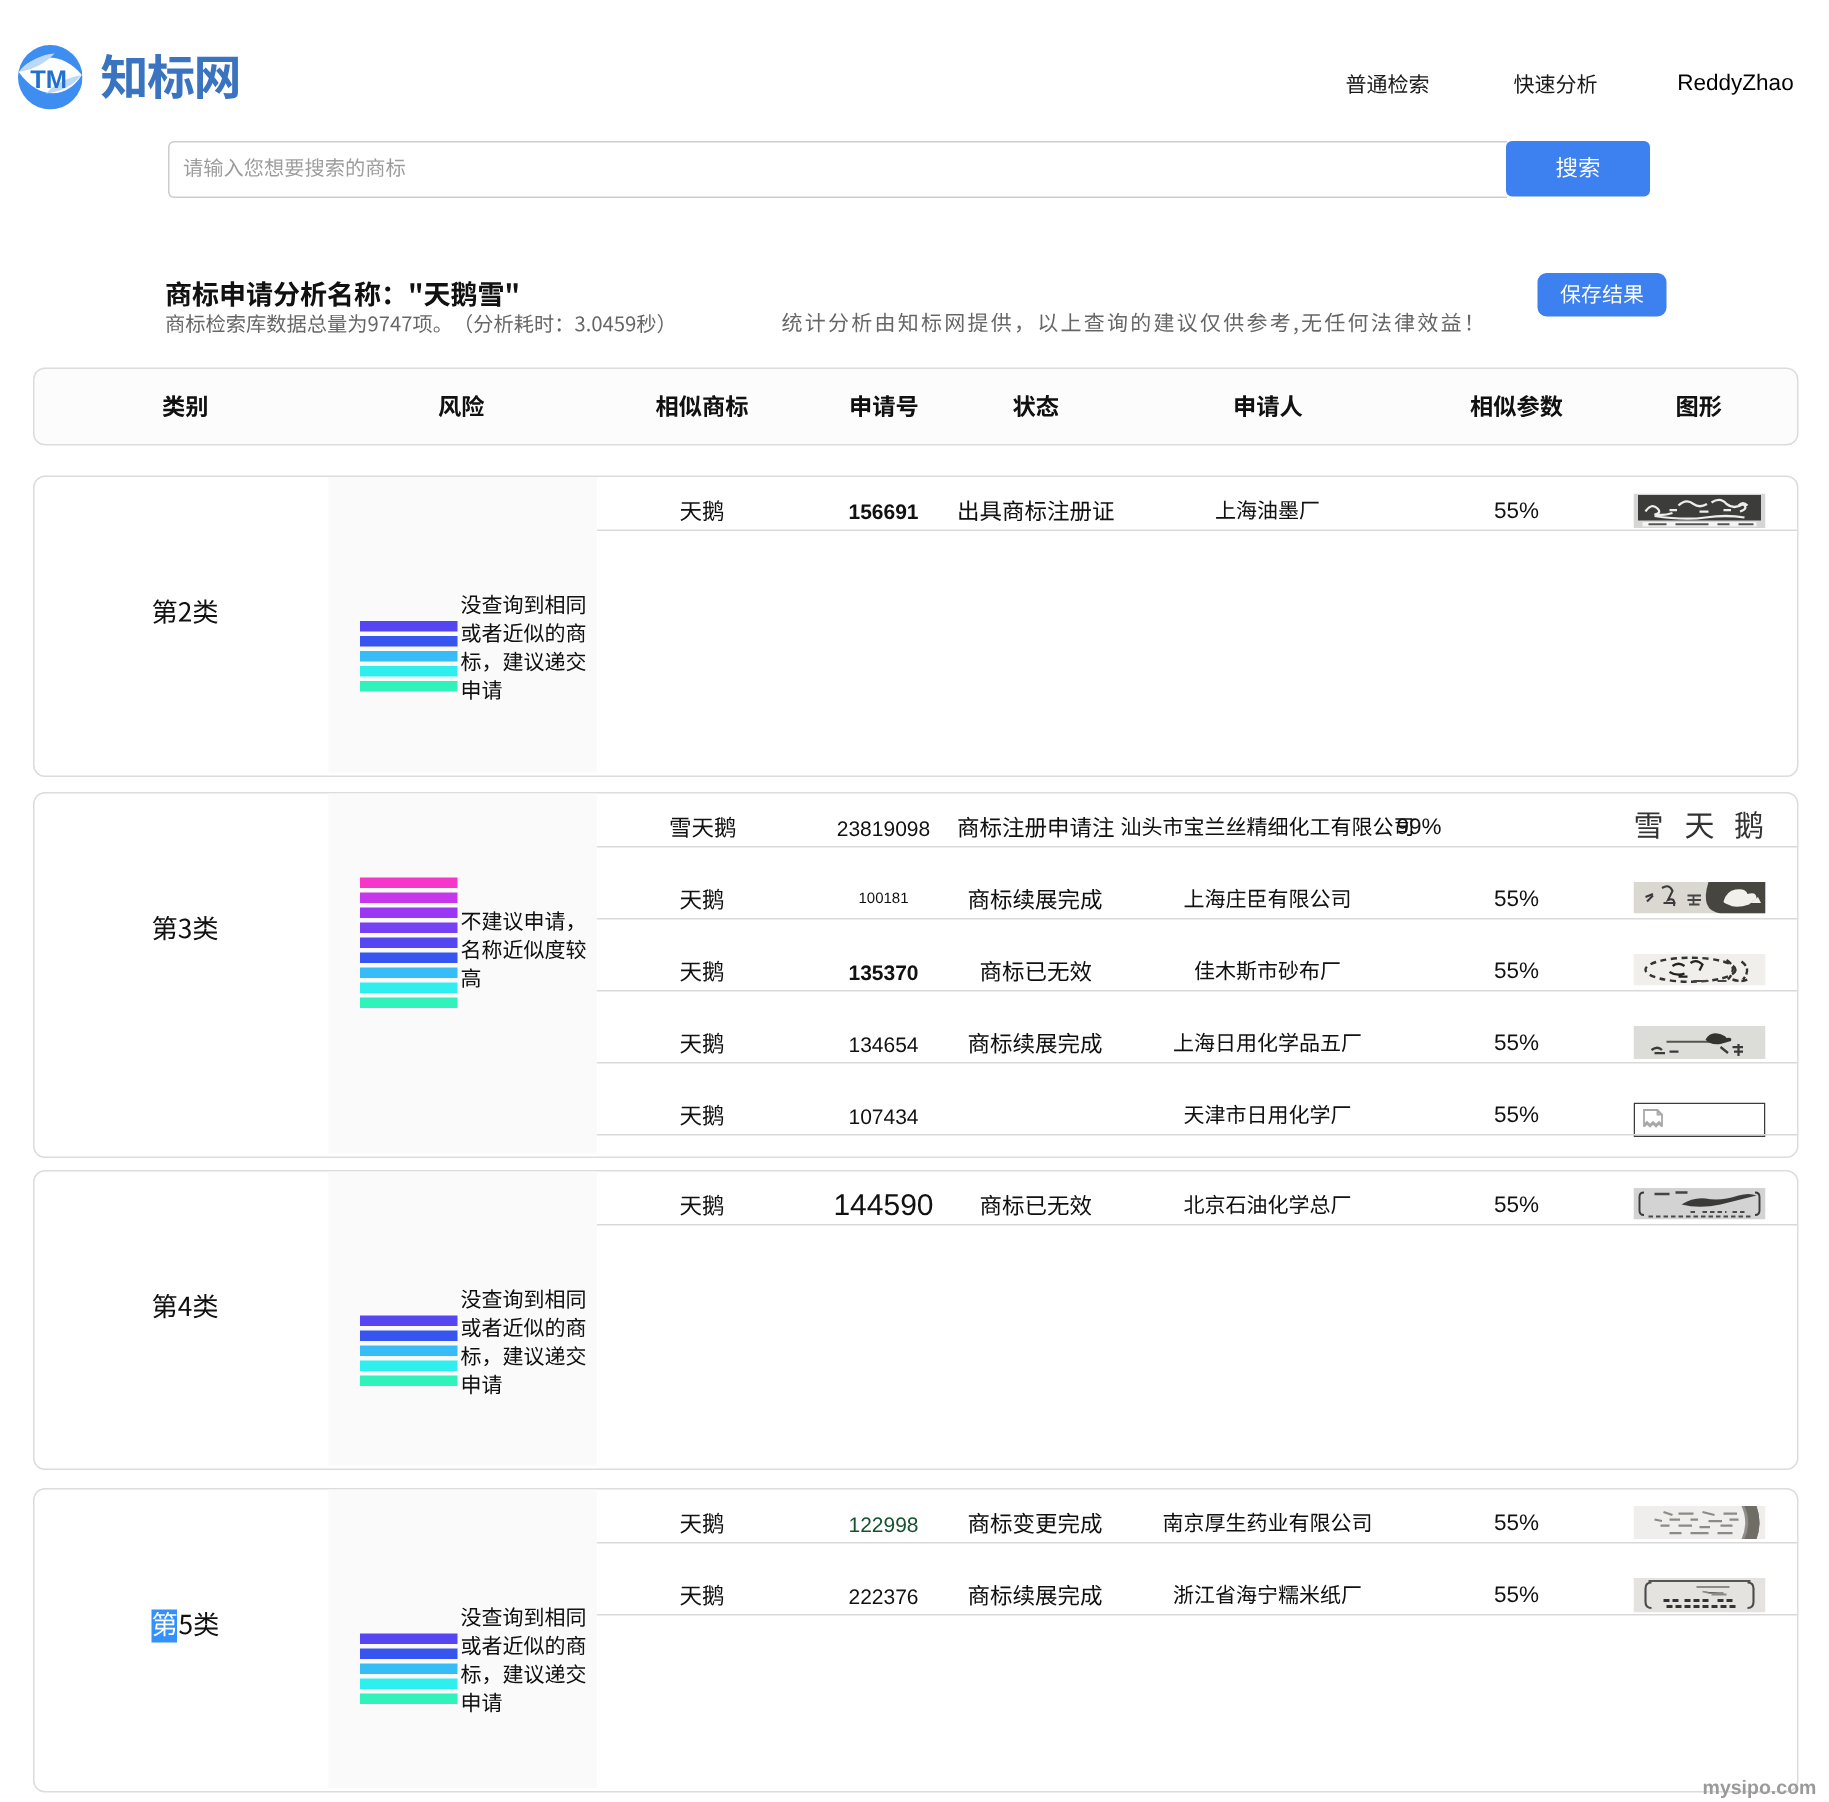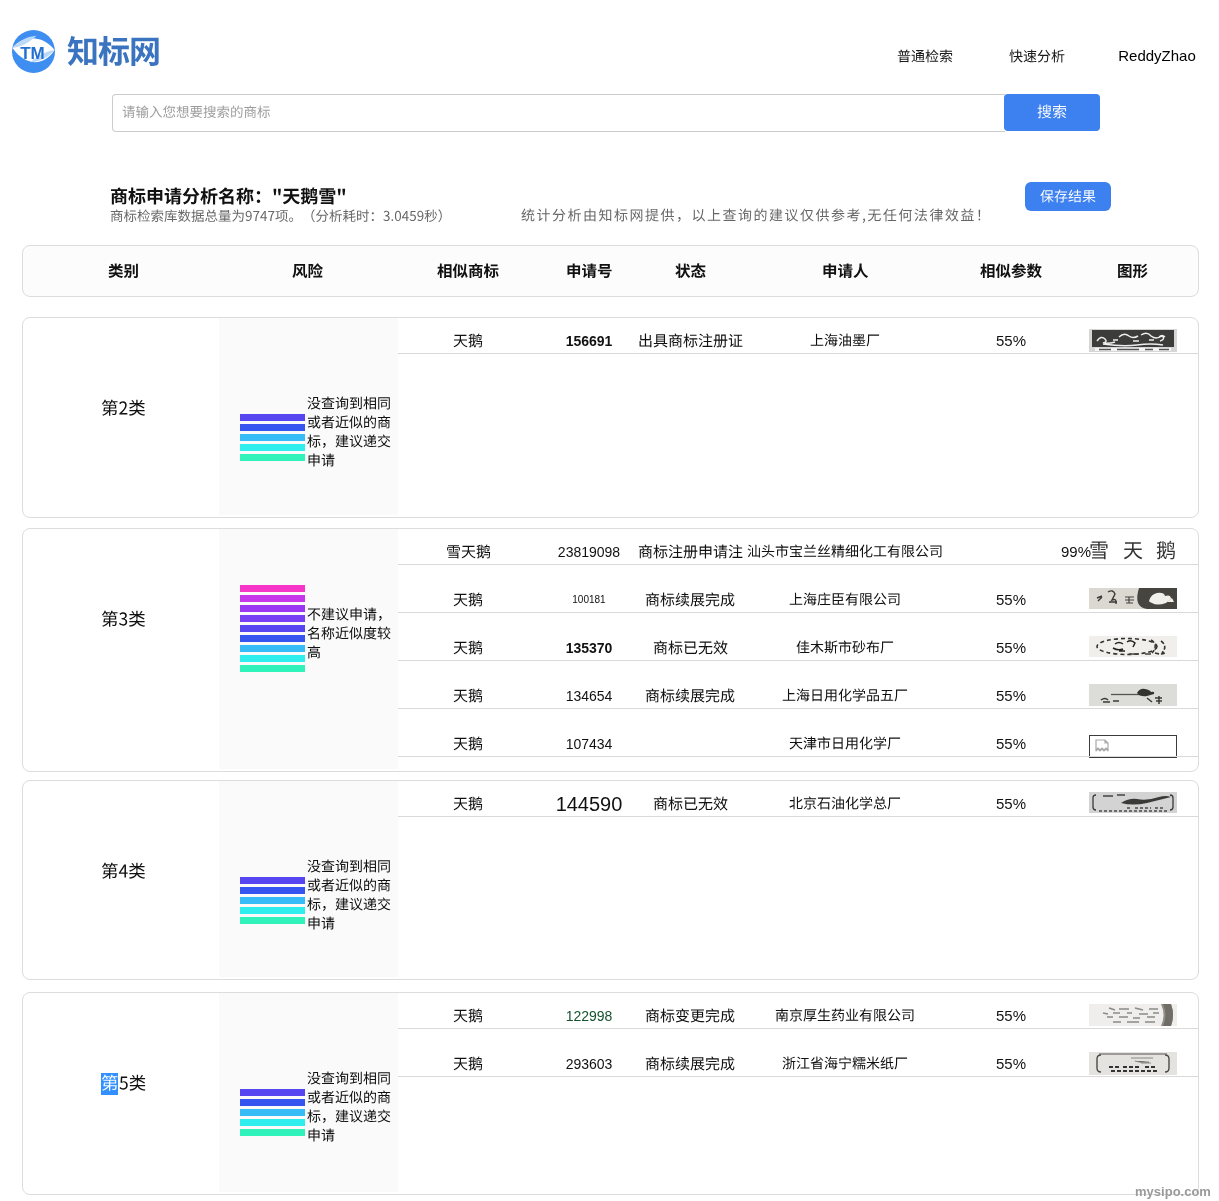--- a/index.html
+++ b/index.html
@@ -547,21 +547,21 @@
       <use href="#g136" x="6000"></use>
       <use href="#g137" x="7000"></use>
       <use href="#g138" x="8000"></use>
       <use href="#g139" x="9000"></use>
       <use href="#g140" x="10000"></use>
       <use href="#g141" x="11000"></use>
       <use href="#g142" x="12000"></use>
       <use href="#g143" x="13000"></use>
     </g>
   </svg>
-<div class="t" style="left:931px;top:541.5px;width:160px;line-height:20px;font-size:15px;font-weight:normal;color:#111;text-align:right">99%</div>
+<div class="t" style="left:931px;top:541.5px;width:160px;line-height:20px;font-size:15px;font-weight:normal;color:#111;text-align:left">99%</div>
 <svg class="r" style="left:1089px;top:539.6px;" width="87" height="21">
     <g fill="#333" transform="translate(0,17.6) scale(0.02,-0.02)">
       <use href="#g129" x="0"></use>
       <use href="#g112" x="1700"></use>
       <use href="#g113" x="3350"></use>
     </g>
   </svg>
 <div class="box" style="left:398px;top:563.5px;width:800px;height:1px;background:#d9d9d9"></div>
 <svg class="r" style="left:453px;top:591.7px;" width="30" height="16">
     <g fill="#111" transform="translate(0,13.2) scale(0.015,-0.015)">
@@ -882,21 +882,21 @@
     <path d="M72 0 h10 q4 11 0 22 h-10 q5 -11 0 -22z" fill="#908e88"></path>
     <path d="M74 0 h8 q4 11 0 22 h-8 q5 -11 0 -22z" fill="#6f6d66"></path>
   </svg>
 <div class="box" style="left:398px;top:1027.5px;width:800px;height:1px;background:#d9d9d9"></div>
 <svg class="r" style="left:453px;top:1055.7px;" width="30" height="16">
     <g fill="#111" transform="translate(0,13.2) scale(0.015,-0.015)">
       <use href="#g112" x="0"></use>
       <use href="#g113" x="1000"></use>
     </g>
   </svg>
-<div class="t" style="left:509px;top:1053.5px;width:160px;line-height:20px;font-size:14px;font-weight:normal;color:#111;text-align:center">293603</div>
+<div class="t" style="left:509px;top:1053.5px;width:160px;line-height:20px;font-size:14px;font-weight:normal;color:#111;text-align:center">222376</div>
 <svg class="r" style="left:645px;top:1055.7px;" width="90" height="16">
     <g fill="#111" transform="translate(0,13.2) scale(0.015,-0.015)">
       <use href="#g19" x="0"></use>
       <use href="#g20" x="1000"></use>
       <use href="#g144" x="2000"></use>
       <use href="#g145" x="3000"></use>
       <use href="#g146" x="4000"></use>
       <use href="#g147" x="5000"></use>
     </g>
   </svg>

